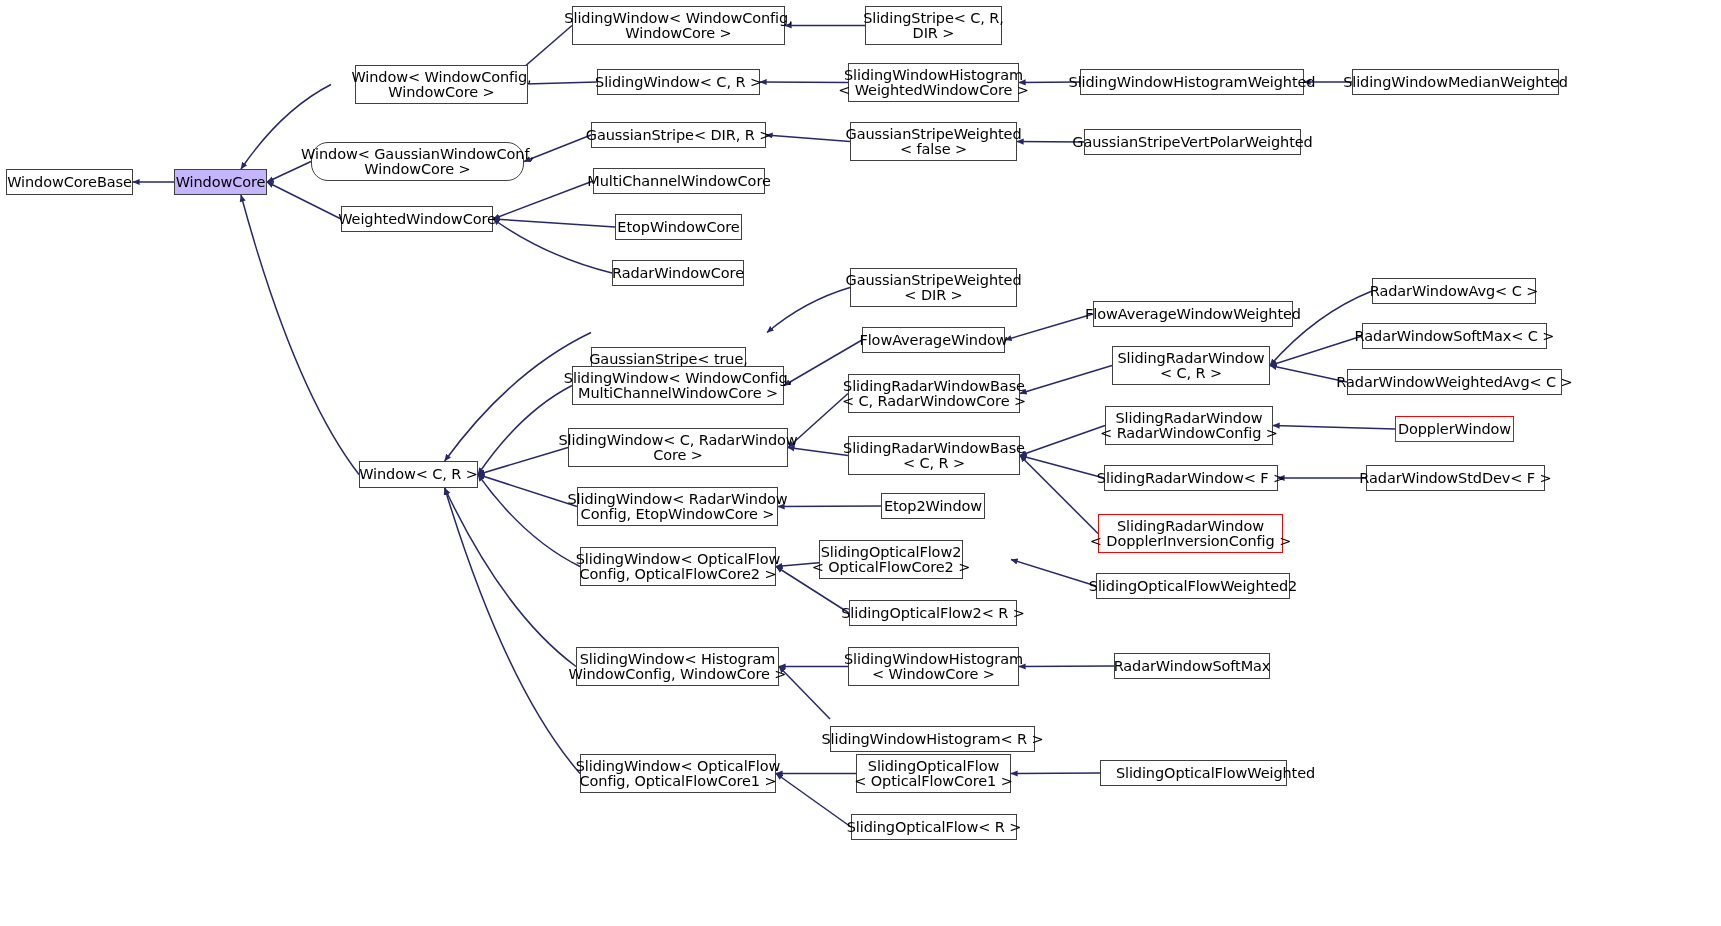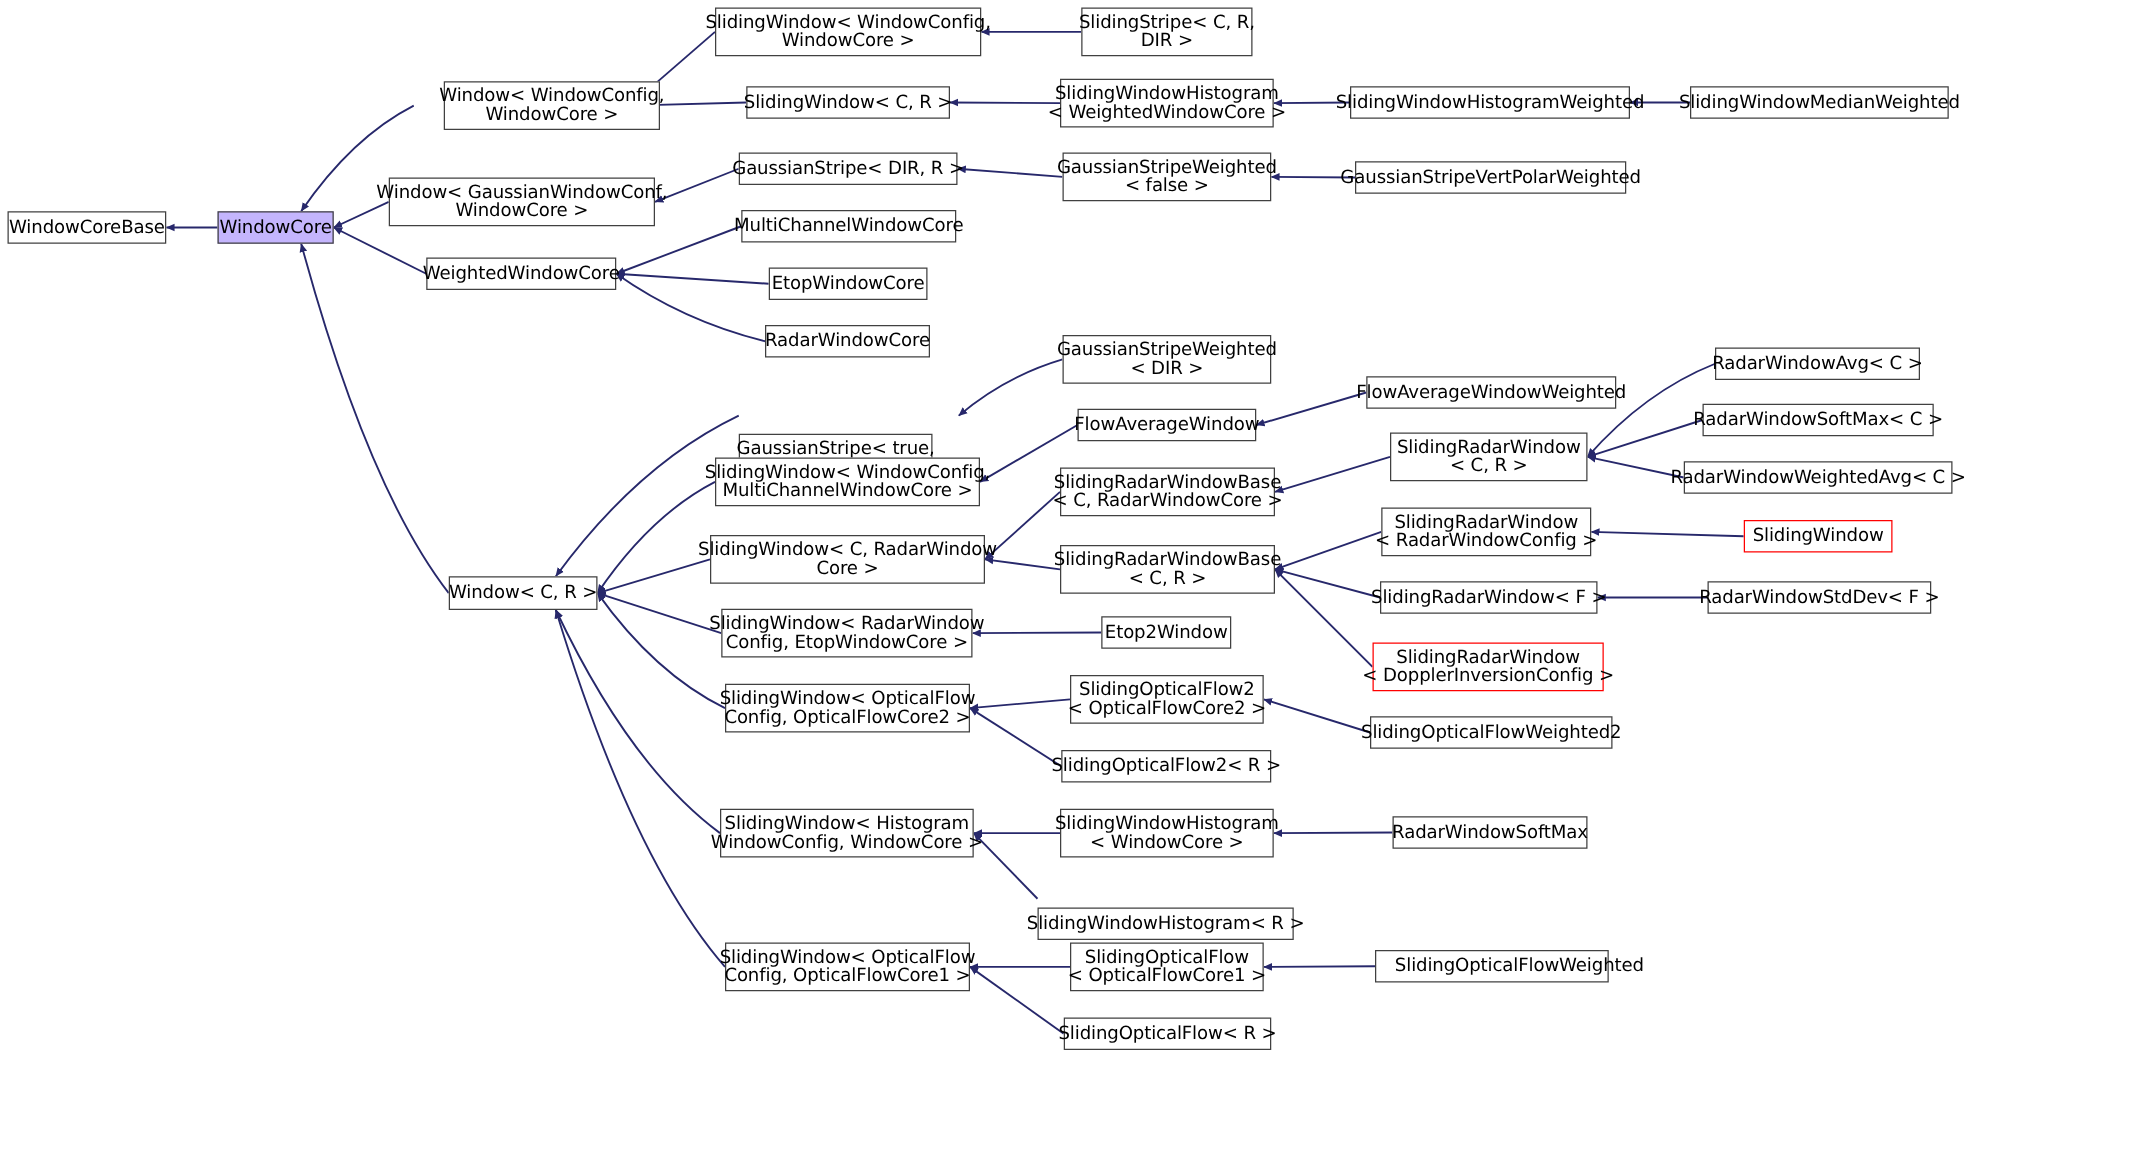--- a/index.html
+++ b/index.html
@@ -109,21 +109,21 @@
       <path d="M 1372 291 Q 1315.9 313.35 1270 365.5" stroke="#27286b" stroke-width="1.5" fill="none" marker-end="url(#arrowhead)"></path>
       <path d="M 1362 336 L 1270 365.5" stroke="#27286b" stroke-width="1.5" fill="none" marker-end="url(#arrowhead)"></path>
       <path d="M 1347 382 L 1270 365.5" stroke="#27286b" stroke-width="1.5" fill="none" marker-end="url(#arrowhead)"></path>
       <path d="M 1395 429 L 1273 425.5" stroke="#27286b" stroke-width="1.5" fill="none" marker-end="url(#arrowhead)"></path>
       <path d="M 1366 478 L 1278 478" stroke="#27286b" stroke-width="1.5" fill="none" marker-end="url(#arrowhead)"></path>
     </svg>
 <div class="node thick" style="left: 6px; top: 169px; width: 127px; height: 26px;"><span>WindowCoreBase</span></div>
     <div class="node current" style="left: 174px; top: 169px; width: 93px; height: 26px;"><span>WindowCore</span></div>
     <div class="node thick" style="left: 331px; top: 65px; width: 173px; height: 39px; margin-left: 24px;"><span>Window&lt; WindowConfig,
 WindowCore &gt;</span></div>
-    <div class="node thick" style="left: 311px; top: 142px; width: 213px; height: 39px;"><span>Window&lt; GaussianWindowConf,
+    <div class="node thick" style="left: 311px; top: 142px; width: 213px; height: 39px; border-radius: 17px;"><span>Window&lt; GaussianWindowConf,
 WindowCore &gt;</span></div>
     <div class="node thick" style="left: 341px; top: 206px; width: 152px; height: 26px;"><span>WeightedWindowCore</span></div>
     <div class="node thick" style="left: 572px; top: 6px; width: 213px; height: 39px;"><span>SlidingWindow&lt; WindowConfig,
 WindowCore &gt;</span></div>
     <div class="node thick" style="left: 597px; top: 69px; width: 163px; height: 26px;"><span>SlidingWindow&lt; C, R &gt;</span></div>
     <div class="node thick" style="left: 591px; top: 122px; width: 175px; height: 26px;"><span>GaussianStripe&lt; DIR, R &gt;</span></div>
     <div class="node" style="left: 593px; top: 168px; width: 172px; height: 26px;"><span>MultiChannelWindowCore</span></div>
     <div class="node" style="left: 615px; top: 214px; width: 127px; height: 26px;"><span>EtopWindowCore</span></div>
     <div class="node" style="left: 612px; top: 260px; width: 132px; height: 26px;"><span>RadarWindowCore</span></div>
     <div class="node thick" style="left: 865px; top: 6px; width: 137px; height: 39px;"><span>SlidingStripe&lt; C, R,
@@ -151,21 +151,21 @@
     <div class="node thick" style="left: 580px; top: 754px; width: 196px; height: 39px;"><span>SlidingWindow&lt; OpticalFlow
 Config, OpticalFlowCore1 &gt;</span></div>
     <div class="node thick" style="left: 850px; top: 268px; width: 167px; height: 39px;"><span>GaussianStripeWeighted
 &lt; DIR &gt;</span></div>
     <div class="node thick" style="left: 862px; top: 327px; width: 143px; height: 26px;"><span>FlowAverageWindow</span></div>
     <div class="node thick" style="left: 848px; top: 374px; width: 172px; height: 39px;"><span>SlidingRadarWindowBase
 &lt; C, RadarWindowCore &gt;</span></div>
     <div class="node thick" style="left: 848px; top: 436px; width: 172px; height: 39px;"><span>SlidingRadarWindowBase
 &lt; C, R &gt;</span></div>
     <div class="node" style="left: 881px; top: 493px; width: 104px; height: 26px;"><span>Etop2Window</span></div>
-    <div class="node thick" style="left: 856px; top: 540px; width: 155px; height: 39px;"><span>SlidingOpticalFlow2
+    <div class="node thick" style="left: 819px; top: 540px; width: 144px; height: 39px;"><span>SlidingOpticalFlow2
 &lt; OpticalFlowCore2 &gt;</span></div>
     <div class="node" style="left: 849px; top: 600px; width: 168px; height: 26px;"><span>SlidingOpticalFlow2&lt; R &gt;</span></div>
     <div class="node thick" style="left: 848px; top: 647px; width: 171px; height: 39px;"><span>SlidingWindowHistogram
 &lt; WindowCore &gt;</span></div>
     <div class="node" style="left: 830px; top: 726px; width: 205px; height: 26px;"><span>SlidingWindowHistogram&lt; R &gt;</span></div>
     <div class="node thick" style="left: 856px; top: 754px; width: 155px; height: 39px;"><span>SlidingOpticalFlow
 &lt; OpticalFlowCore1 &gt;</span></div>
     <div class="node" style="left: 851px; top: 814px; width: 166px; height: 26px;"><span>SlidingOpticalFlow&lt; R &gt;</span></div>
     <div class="node thick" style="left: 1093px; top: 301px; width: 200px; height: 26px;"><span>FlowAverageWindowWeighted</span></div>
     <div class="node thick" style="left: 1112px; top: 346px; width: 158px; height: 39px;"><span>SlidingRadarWindow
@@ -174,15 +174,15 @@
 &lt; RadarWindowConfig &gt;</span></div>
     <div class="node thick" style="left: 1104px; top: 465px; width: 174px; height: 26px;"><span>SlidingRadarWindow&lt; F &gt;</span></div>
     <div class="node red" style="left: 1098px; top: 514px; width: 185px; height: 39px;"><span>SlidingRadarWindow
 &lt; DopplerInversionConfig &gt;</span></div>
     <div class="node thick" style="left: 1096px; top: 573px; width: 194px; height: 26px;"><span>SlidingOpticalFlowWeighted2</span></div>
     <div class="node" style="left: 1114px; top: 653px; width: 156px; height: 26px;"><span>RadarWindowSoftMax</span></div>
     <div class="node thick" style="left: 1100px; top: 760px; width: 187px; height: 26px; padding-left: 44px;"><span>SlidingOpticalFlowWeighted</span></div>
     <div class="node" style="left: 1372px; top: 278px; width: 164px; height: 26px;"><span>RadarWindowAvg&lt; C &gt;</span></div>
     <div class="node" style="left: 1362px; top: 323px; width: 185px; height: 26px;"><span>RadarWindowSoftMax&lt; C &gt;</span></div>
     <div class="node" style="left: 1347px; top: 369px; width: 215px; height: 26px;"><span>RadarWindowWeightedAvg&lt; C &gt;</span></div>
-    <div class="node red" style="left: 1395px; top: 416px; width: 119px; height: 26px;"><span>SlidingWindow</span></div>
+    <div class="node red" style="left: 1395px; top: 416px; width: 119px; height: 26px;"><span>DopplerWindow</span></div>
     <div class="node" style="left: 1366px; top: 465px; width: 179px; height: 26px;"><span>RadarWindowStdDev&lt; F &gt;</span></div>
   </div>
 
 </body></html>

